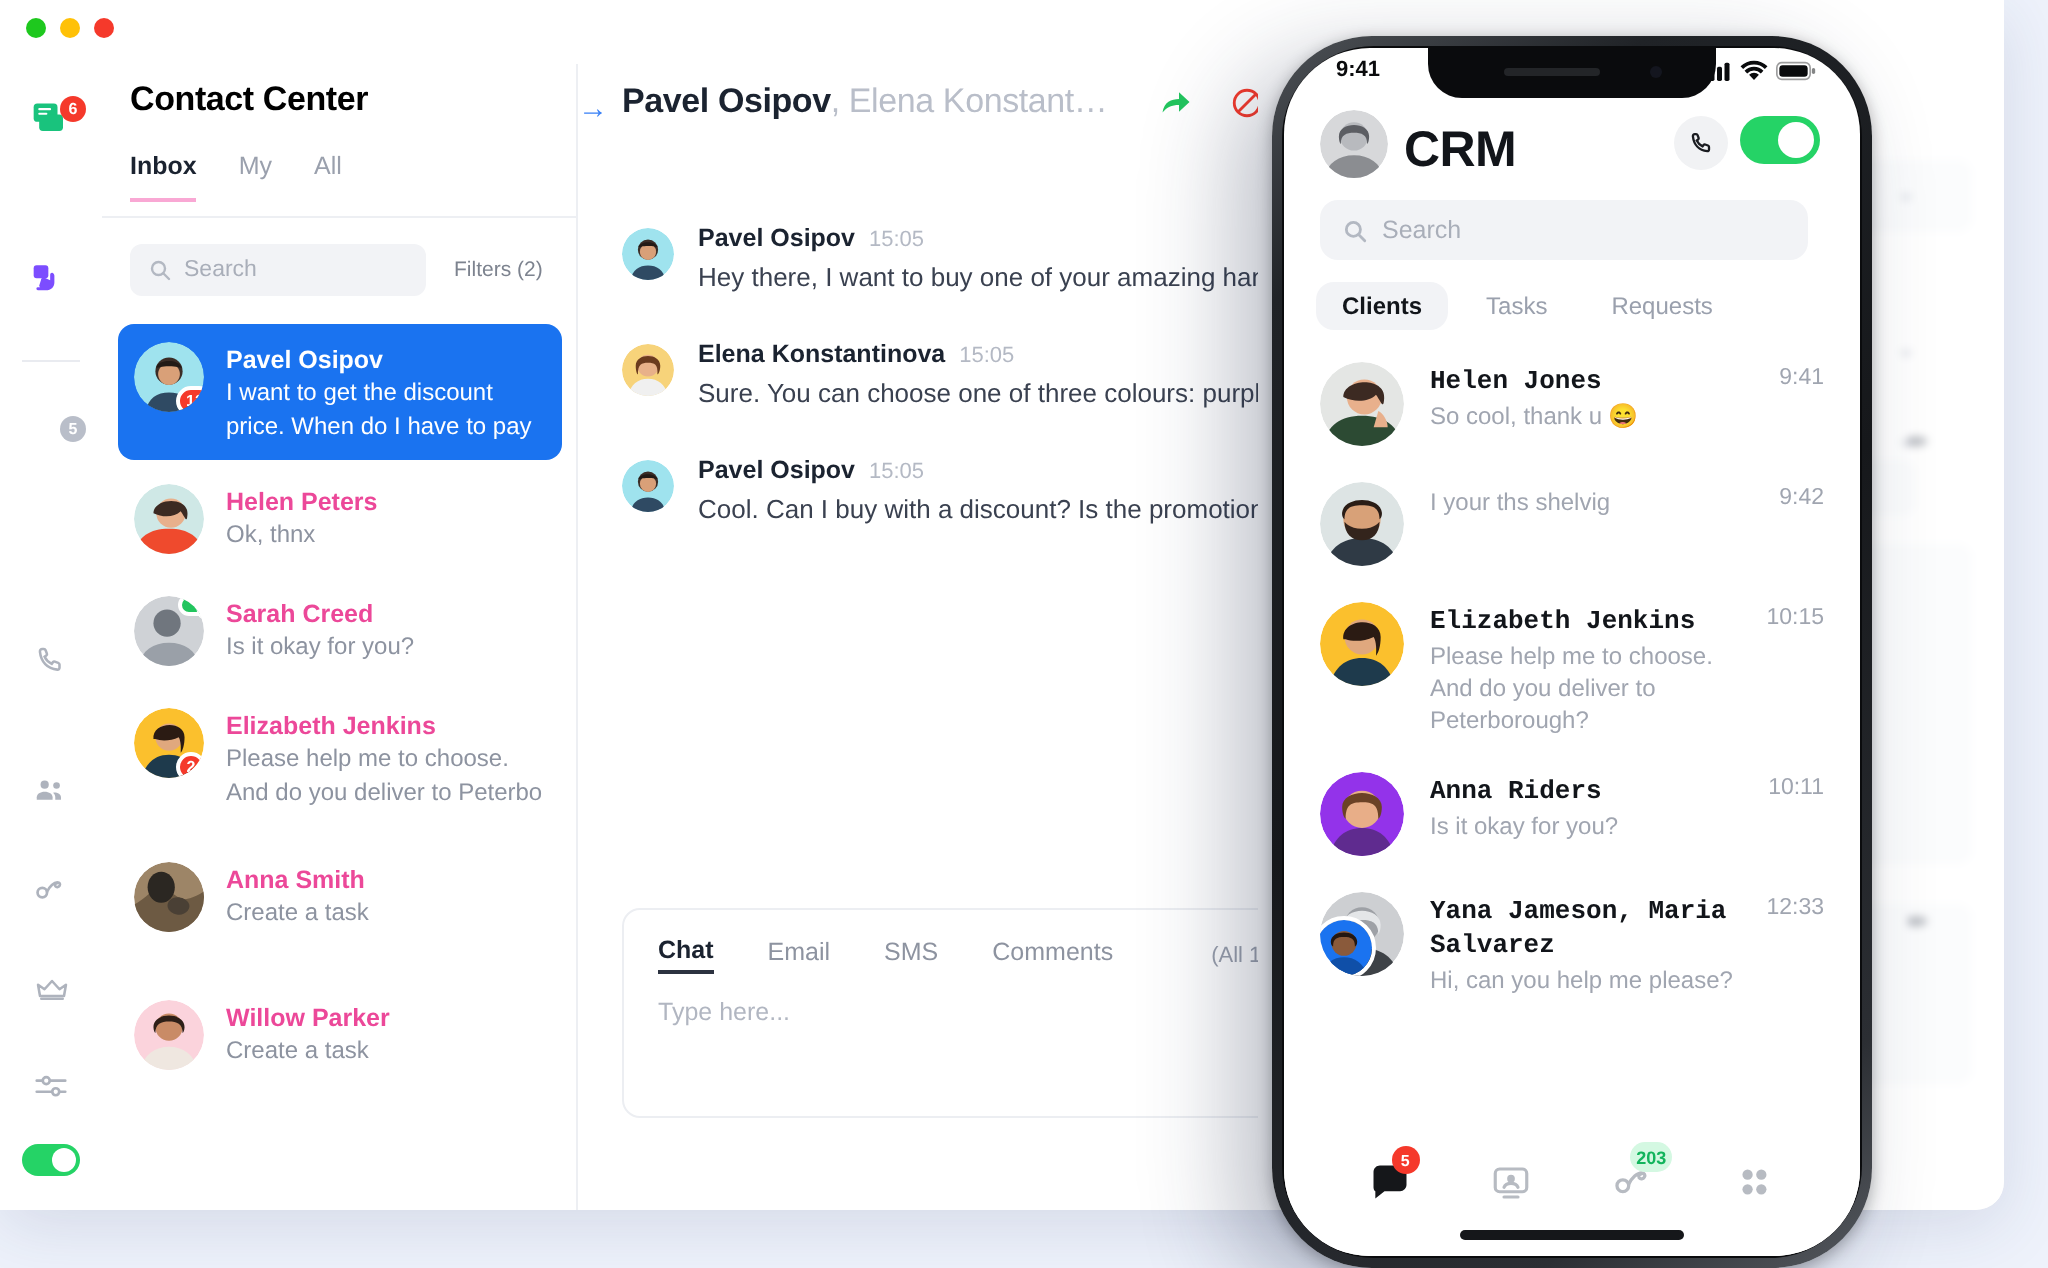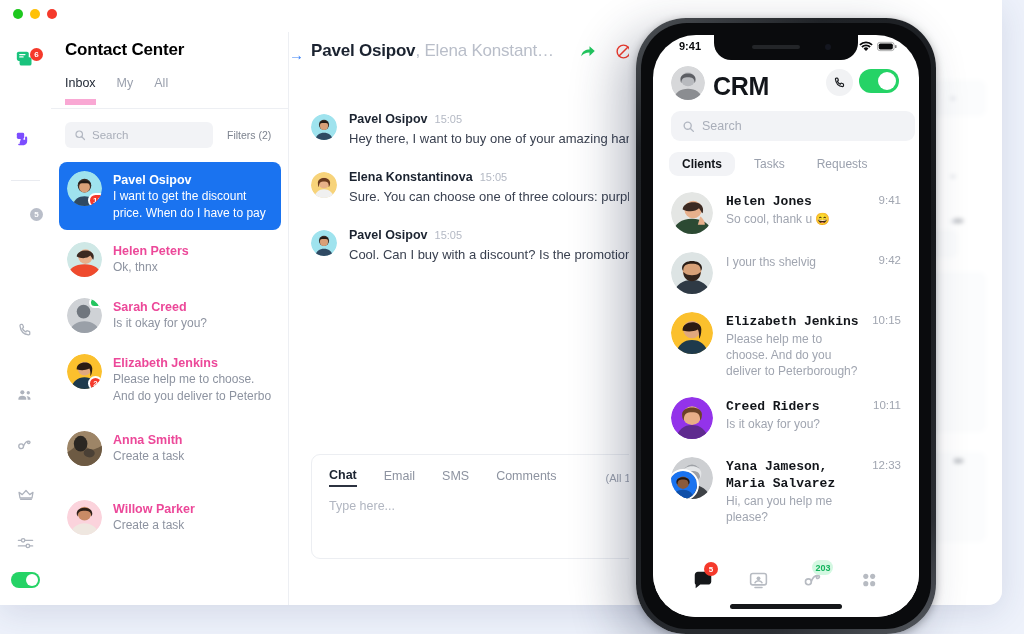--- a/index.html
+++ b/index.html
@@ -61,21 +61,21 @@
   #list-panel {
     position:absolute; left:51px; top:32px; width:238px; height:573px;
     background:#fff; border-right:1px solid #edeff3;
   }
   #cc-title {
     position:absolute; left:14px; top:8px;
     font-size:17px; font-weight:700; color:#000000; letter-spacing:-0.2px;
   }
   #tabs-row { position:absolute; left:14px; top:44px; display:flex; gap:21px; }
   .ltab { font-size:12.5px; color:#9aa0ad; padding-bottom:9px; cursor:pointer; }
-  .ltab.active { color:#1b2330; font-weight:400; border-bottom:6px solid #f9a8d4; }
+  .ltab.active { color:#1b2330; font-weight:700; border-bottom:2px solid #f9a8d4; }
   #tab-underline { position:absolute; left:0; top:76px; width:238px; height:1px; background:#edeff3; }
 
   #search-row { position:absolute; left:14px; top:90px; width:211px; display:flex; align-items:center; }
   #search-box {
     width:148px; height:26px; background:#f2f3f6; border-radius:6px;
     display:flex; align-items:center; padding-left:9px; gap:6px;
   }
   #search-ph { font-size:11.5px; color:#a9aeb9; }
   #filters-lbl { font-size:10.5px; color:#7d838f; margin-left:14px; cursor:pointer; }
 
@@ -146,21 +146,21 @@
 
   
   #phone {
     position:absolute; left:636px; top:18px; width:300px; height:616px;
     border-radius:50px;
     background:linear-gradient(145deg,#4e5257 0%, #202327 16%, #16181b 50%, #2b2e33 86%, #55595f 100%);
     padding:5px;
     box-shadow: -18px 14px 48px rgba(30,40,70,0.30), 0 2px 8px rgba(0,0,0,0.3);
   }
   #phone-inner {
-    width:100%; height:100%; border-radius:46px; background:#0a0b0d; padding:12px;
+    width:100%; height:100%; border-radius:46px; background:#0a0b0d; padding:1px;
   }
   #phone-screen {
     position:relative; width:100%; height:100%; border-radius:43px;
     background:#fff; overflow:hidden;
   }
   #notch {
     position:absolute; left:50%; transform:translateX(-50%); top:0;
     width:144px; height:25px; background:#0a0b0d;
     border-bottom-left-radius:17px; border-bottom-right-radius:17px; z-index:5;
   }
@@ -654,21 +654,21 @@
         <div class="ph-row">
           <div class="ph-av">
             <svg viewBox="0 0 36 36">
               <circle cx="18" cy="18" r="18" fill="#9333ea"></circle>
               <path d="M4 36c2-8 7-12 14-12s12 4 14 12H4z" fill="#5f2b8f"></path>
               <circle cx="18" cy="16" r="8" fill="#e8ae88"></circle>
               <path d="M9.5 15c0-8 17-8 17 0 0 3-1 5-1.5 5 0-6-2.5-7-7-7s-7 1-7 7c-.5 0-1.5-2-1.5-5z" fill="#6b4226"></path>
             </svg>
           </div>
           <div class="ph-txt">
-            <div class="ph-name">Creed Riders</div>
+            <div class="ph-name">Anna Riders</div>
             <div class="ph-prev">Is it okay for you?</div>
           </div>
           <div class="ph-time">10:11</div>
         </div>
 
 
         <div class="ph-row">
           <div class="ph-av">
             <svg viewBox="0 0 36 36">
               <circle cx="18" cy="18" r="18" fill="#cdcfd2"></circle>

